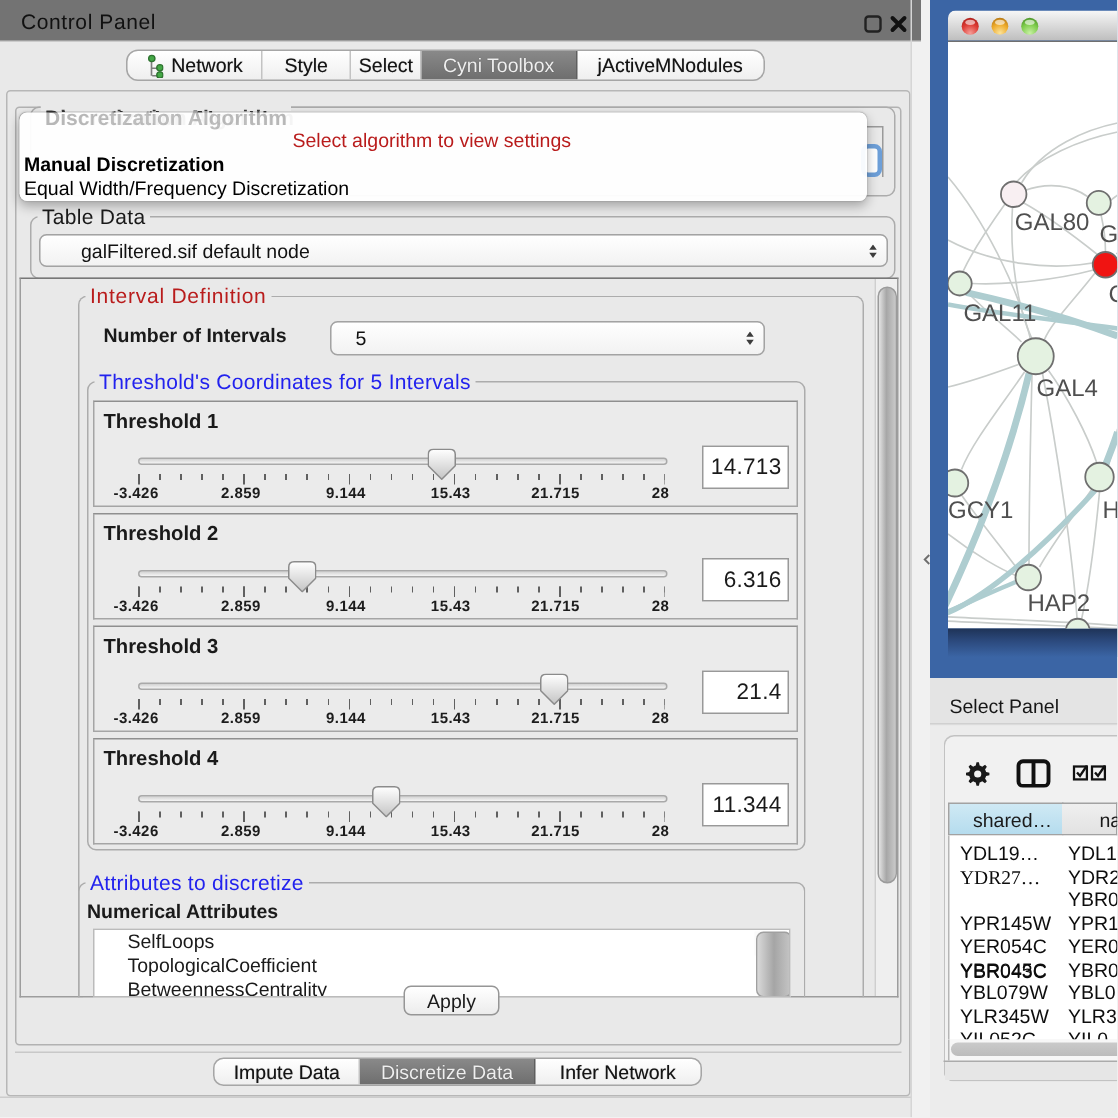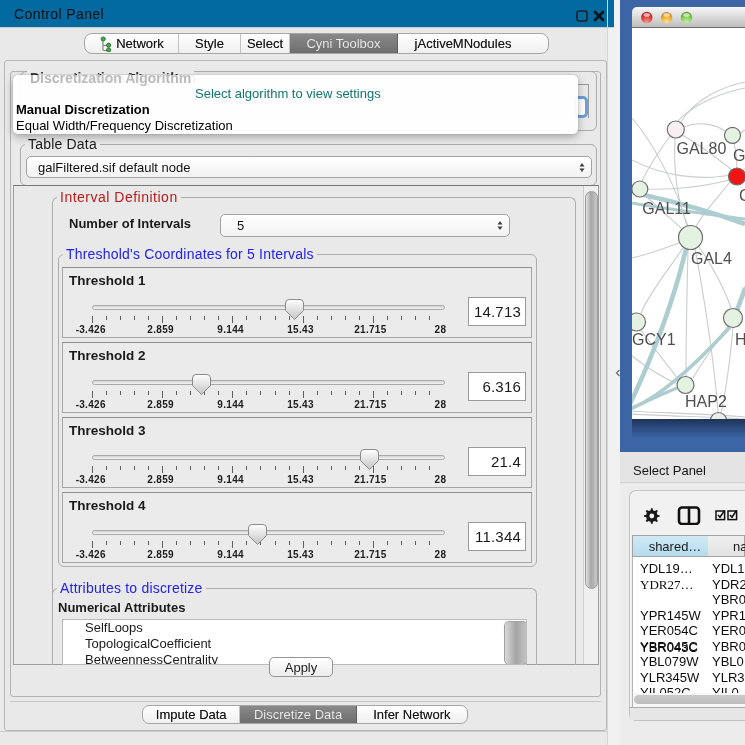--- a/index.html
+++ b/index.html
@@ -1,19 +1,19 @@
 <!DOCTYPE html>
 <html><head><meta charset="utf-8"><style>
 *{box-sizing:border-box;margin:0;padding:0}
 body{margin:0;font-family:"Liberation Sans",sans-serif;-webkit-font-smoothing:antialiased}
 #root{position:relative;width:745px;height:745px;background:#e9e9e9;overflow:hidden;font-size:13px;color:#1a1a1a}
 .abs{position:absolute}
 .b{font-weight:bold}
 
-#tbar{left:0;top:0;width:614px;height:28px;background:#0369a1;border-bottom:1px solid #cbcbcb}
+#tbar{left:0;top:0;width:614px;height:28px;background:#737373;border-bottom:1px solid #cbcbcb}
 #tbar .t{position:absolute;left:14px;top:6px;font-size:14px;letter-spacing:0.4px;color:#111}
 
 .strip{background:linear-gradient(#ffffff,#efefef);border:1px solid #a6a6a6;border-radius:7px;overflow:hidden;display:flex}
 .strip .seg{display:flex;align-items:center;justify-content:center;font-size:13px;color:#141414;text-shadow:0 0 0.5px rgba(20,20,20,0.55);border-right:1px solid #c3c3c3;height:100%}
 .strip .seg:last-child{border-right:none}
 .strip .dark{background:linear-gradient(#898989,#6e6e6e);color:#efefef;border-right:1px solid #5f5f5f}
 
 .panelA{left:4px;top:60px;width:603px;height:671px;border:1px solid #b7b7b7;border-radius:3px}
 .panelB{left:10px;top:71px;width:591px;height:626px;border:1px solid #b2b2b2;border-radius:3px}
 .group{border:1px solid #acacac;border-radius:6px}
@@ -63,21 +63,21 @@
       <span class="t">Control Panel</span>
     </div>
   <svg class="abs" style="left:576px;top:10px" width="30" height="12" viewBox="0 0 30 12">
     <rect x="1" y="1" width="10" height="10" rx="2" fill="none" stroke="#222" stroke-width="1.6"></rect>
     <path d="M19,2 L27,10 M27,2 L19,10" stroke="#111" stroke-width="2.6" stroke-linecap="round"></path>
   </svg>
 
   <div class="abs panelA"></div>
   <div class="abs panelB"></div>
 
-  <div class="abs strip" style="left:84px;top:33px;width:465px;height:21px;border-radius:8px">
+  <div class="abs strip" style="left:84px;top:33px;width:426px;height:21px;border-radius:8px">
     <div class="seg" style="width:94px">
       <svg width="12" height="17" viewBox="0 0 12 17" style="margin-right:5px">
         <path d="M4,5 L4,15.5 M4.5,10.5 L9,10.5 M4.5,15.5 L9,15.5" stroke="#7d7d7d" stroke-width="1.1" fill="none"></path>
         <circle cx="4.2" cy="4" r="2.1" fill="#44a846" stroke="#2e7330" stroke-width="0.9"></circle>
         <circle cx="9.6" cy="10.2" r="2.1" fill="#44a846" stroke="#2e7330" stroke-width="0.9"></circle>
         <circle cx="9.6" cy="15" r="2.1" fill="#44a846" stroke="#2e7330" stroke-width="0.9"></circle>
       </svg>
       Network</div>
     <div class="seg" style="width:62px">Style</div>
     <div class="seg" style="width:49px">Select</div>
@@ -87,21 +87,21 @@
 
   <div class="abs group" style="left:20px;top:71px;width:577px;height:60px"></div>
   <div class="abs gtitle b" style="left:27px;top:71px;color:#2b2b2b;background:transparent">Discretization Algorithm</div>
 
   <div class="abs" style="left:574px;top:96px;width:14px;height:22px;background:#fff;border:3px solid #6d9fd8;border-radius:5px"></div>
   <div class="abs" style="left:588px;top:84px;width:1px;height:34px;background:#9a9a9a"></div>
   <div class="abs" style="left:578px;top:84px;width:10px;height:1px;background:#9a9a9a"></div>
 
   <div class="abs group" style="left:20px;top:144px;width:577px;height:42px"></div>
   <div class="abs gtitle" style="left:25px;top:137px">Table Data</div>
-  <div class="combo" style="left:26px;top:156px;width:566px;height:22px;padding-left:11px">galFiltered.sif default node
+  <div class="combo" style="left:26px;top:156px;width:566px;height:22px;padding-left:27px">galFiltered.sif default node
     <span class="arr">
         <svg width="6" height="4" viewBox="0 0 6 4">
           <path d="M0.5,3.5 L3,0 L5.5,3.5 Z" fill="#3c3c3c"></path>
         </svg>
         <svg width="6" height="4" viewBox="0 0 6 4">
           <path d="M0.5,0.5 L3,4 L5.5,0.5 Z" fill="#3c3c3c"></path>
         </svg>
       </span>
   </div>
 
@@ -235,21 +235,21 @@
   <div class="abs strip" style="left:142px;top:705px;width:326px;height:19px">
     <div class="seg" style="width:98px">Impute Data</div>
     <div class="seg dark" style="width:117px">Discretize Data</div>
     <div class="seg" style="width:111px">Infer Network</div>
   </div>
   <div class="abs" style="left:0;top:731px;width:620px;height:1px;background:#cccccc"></div>
 
   <div class="abs" id="popup"></div>
   <div class="abs b" style="left:30px;top:70px;color:rgba(43,43,43,0.30);font-size:14px">Discretization Algorithm</div>
   <div class="abs b" style="left:27px;top:70px;color:#3a3a3a;clip-path:inset(0 0 12px 0);font-size:14px;background:#e9e9e9;padding:0 3px">Discretization Algorithm</div>
-  <div class="abs" style="left:195px;top:86px;color:#0f766e">Select algorithm to view settings</div>
+  <div class="abs" style="left:195px;top:86px;color:#b91c1c">Select algorithm to view settings</div>
   <div class="abs b" style="left:16px;top:102px;color:#000">Manual Discretization</div>
   <div class="abs" style="left:16px;top:118px;color:#000">Equal Width/Frequency Discretization</div>
 
   <div class="abs" id="divider"></div>
   <div class="abs" id="stripv"></div>
   <div class="abs" style="left:614px;top:0;width:6px;height:28px;background:#f1f1f1"></div>
   <svg class="abs" style="left:615px;top:369px" width="6" height="8" viewBox="0 0 6 8">
       <path d="M4.5,1 L1.5,4 L4.5,7" stroke="#6e6e6e" stroke-width="1.3" fill="none"></path>
     </svg>
   <div class="abs" id="bluewin"></div>

